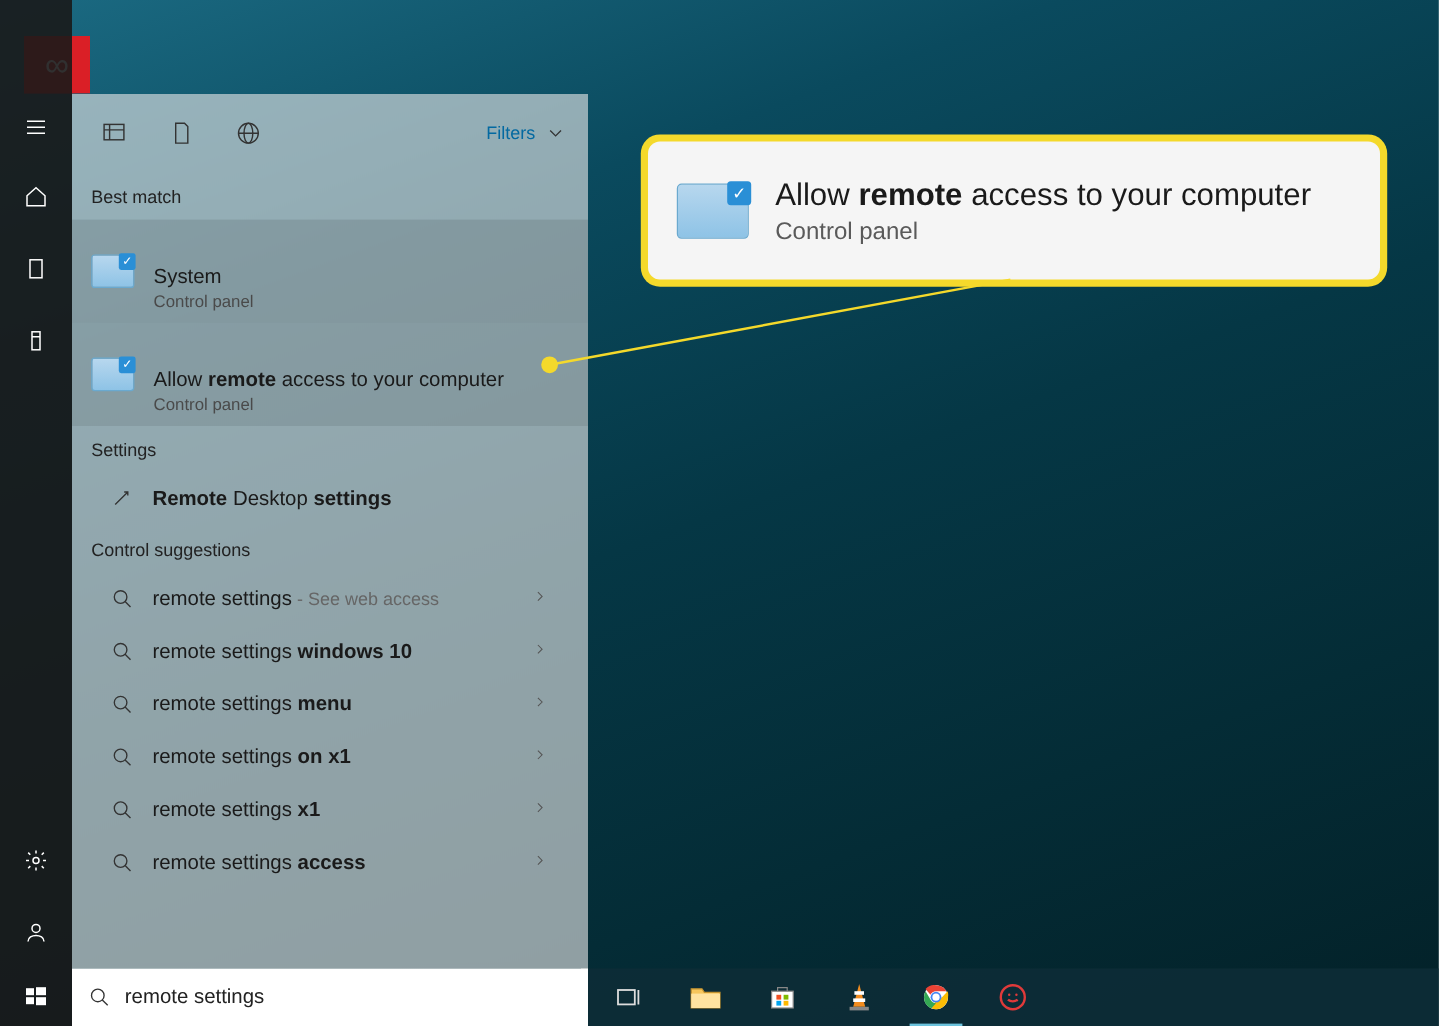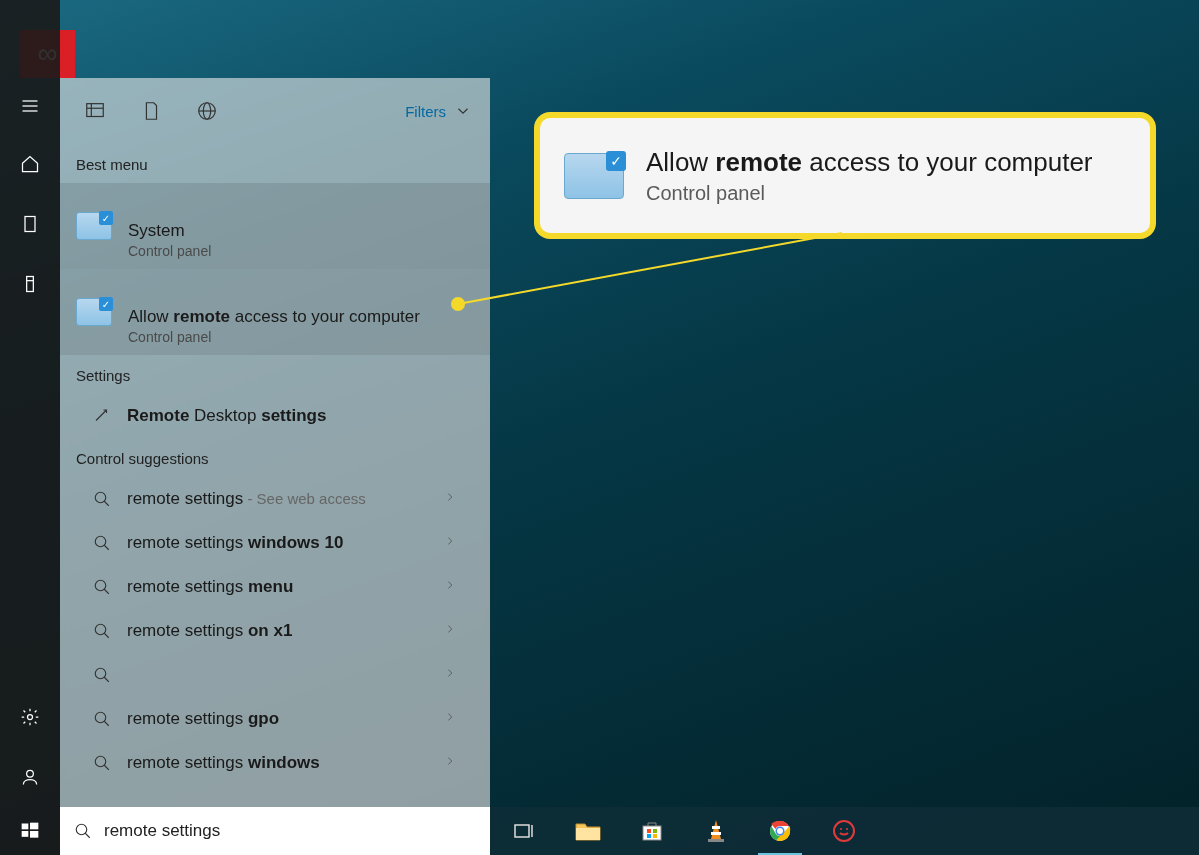--- a/index.html
+++ b/index.html
@@ -257,21 +257,21 @@
         </svg>
     </div>
     <div class="filters">
       <span>Filters</span>
       <svg viewBox="0 0 24 24">
           <polyline points="6 9 12 15 18 9"></polyline>
         </svg>
     </div>
   </div>
 
-  <div class="section-header">Best menu</div>
+  <div class="section-header">Best match</div>
 
   <div class="result-row bm selected">
     <div class="res-icon monitor"></div>
     <div class="res-text">
       <div class="res-title">System</div>
       <div class="res-sub">Control panel</div>
     </div>
   </div>
 
   <div class="result-row bm hover">
@@ -332,40 +332,31 @@
     <div class="stext">remote settings <b>on x1</b></div>
     <span class="chev"><svg viewBox="0 0 24 24">
             <polyline points="9 6 15 12 9 18"></polyline>
           </svg></span>
       </div>
       <div class="suggest-row">
     <svg class="search-mini" viewBox="0 0 24 24">
           <circle cx="10" cy="10" r="7"></circle>
           <line x1="21" y1="21" x2="15" y2="15"></line>
         </svg>
-    <span class="chev"><svg viewBox="0 0 24 24">
-            <polyline points="9 6 15 12 9 18"></polyline>
-          </svg></span>
-      </div>
-      <div class="suggest-row">
-    <svg class="search-mini" viewBox="0 0 24 24">
-          <circle cx="10" cy="10" r="7"></circle>
-          <line x1="21" y1="21" x2="15" y2="15"></line>
-        </svg>
-    <div class="stext">remote settings <b>gpo</b></div>
-    <span class="chev"><svg viewBox="0 0 24 24">
-            <polyline points="9 6 15 12 9 18"></polyline>
-          </svg></span>
-      </div>
-      <div class="suggest-row">
-    <svg class="search-mini" viewBox="0 0 24 24">
-          <circle cx="10" cy="10" r="7"></circle>
-          <line x1="21" y1="21" x2="15" y2="15"></line>
-        </svg>
-    <div class="stext">remote settings <b>windows</b></div>
+    <div class="stext">remote settings <b>x1</b></div>
+    <span class="chev"><svg viewBox="0 0 24 24">
+            <polyline points="9 6 15 12 9 18"></polyline>
+          </svg></span>
+      </div>
+      <div class="suggest-row">
+    <svg class="search-mini" viewBox="0 0 24 24">
+          <circle cx="10" cy="10" r="7"></circle>
+          <line x1="21" y1="21" x2="15" y2="15"></line>
+        </svg>
+    <div class="stext">remote settings <b>access</b></div>
     <span class="chev"><svg viewBox="0 0 24 24">
             <polyline points="9 6 15 12 9 18"></polyline>
           </svg></span>
       </div>
     </div>
 </div>
 
 <div class="search-bar">
   <svg viewBox="0 0 24 24">
       <circle cx="10" cy="10" r="7"></circle>

